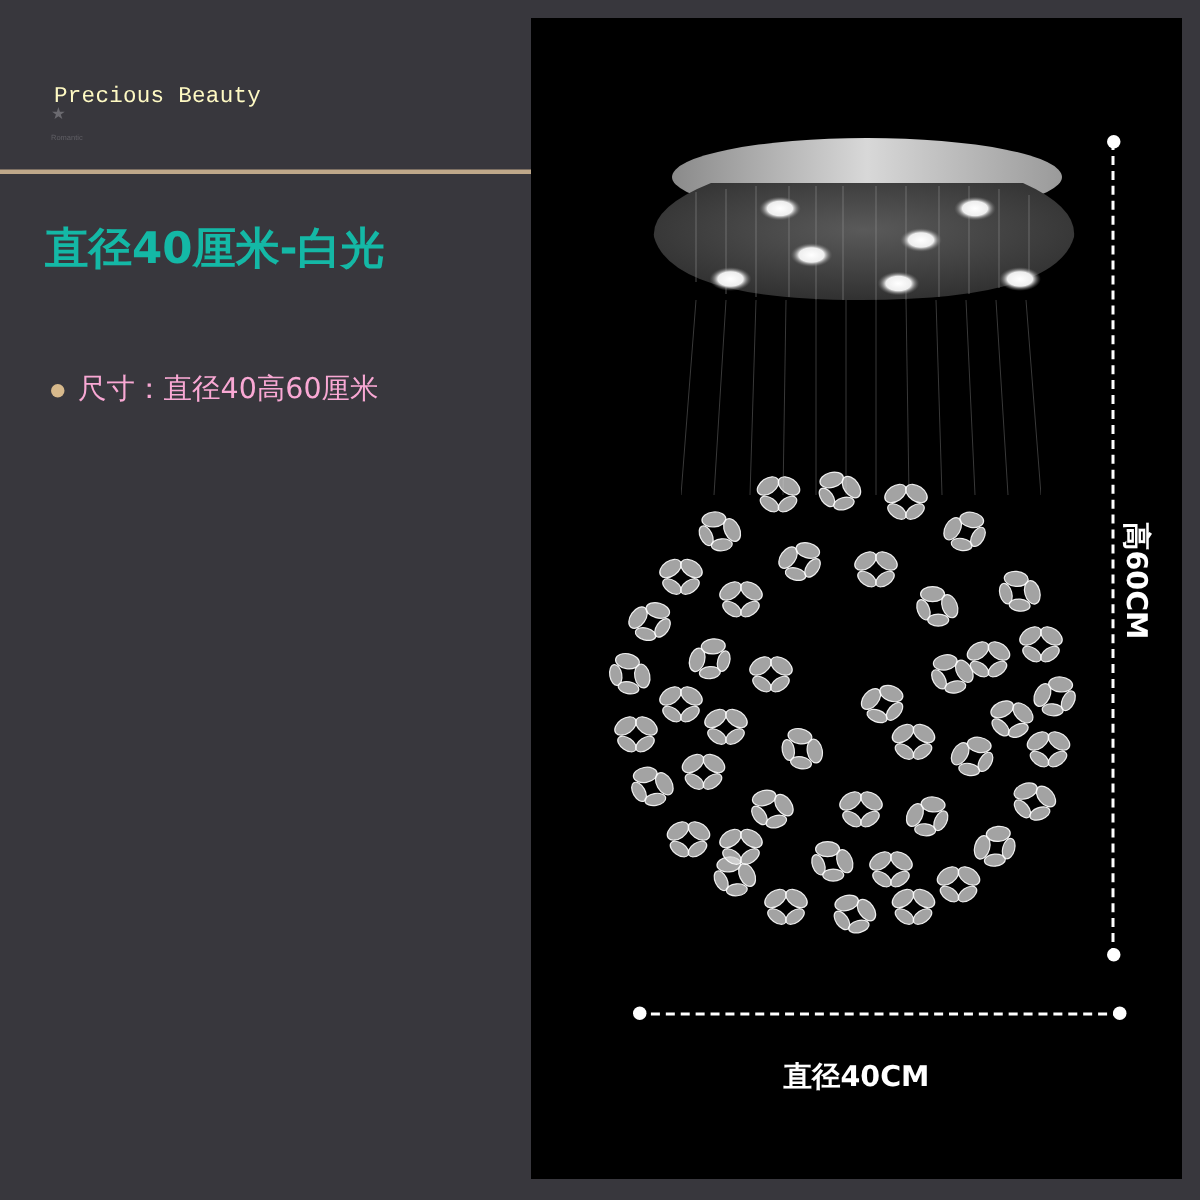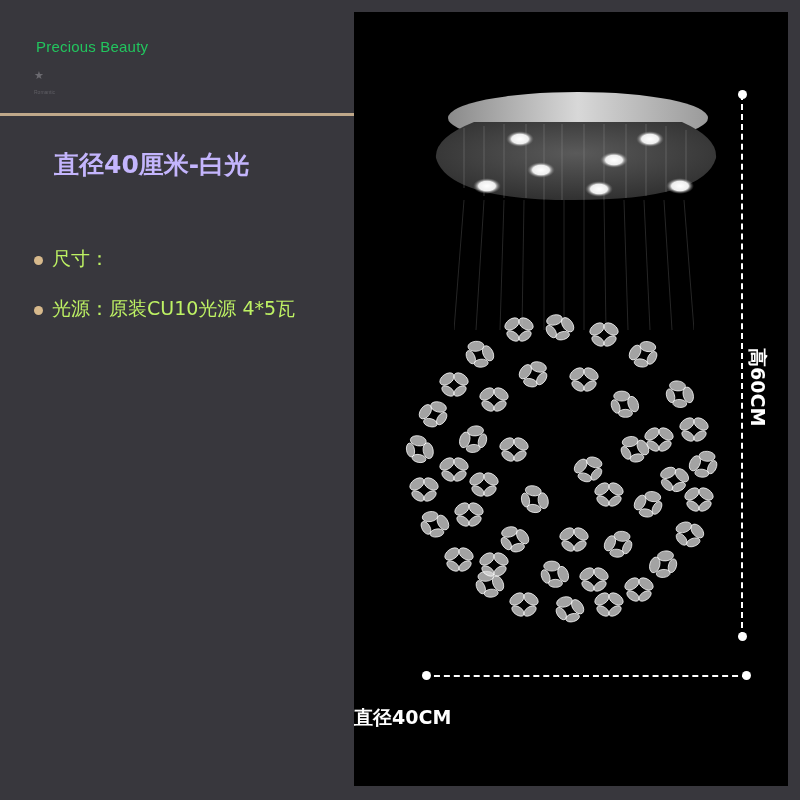--- a/index.html
+++ b/index.html
@@ -1,57 +1,53 @@
 <!DOCTYPE html>
 <html><head>
 <meta charset="utf-8">
 <style>
   html, body { margin:0; padding:0; }
   body { width:800px; height:800px; background:#38373d; position:relative; overflow:hidden; font-family:"DejaVu Sans", sans-serif; }
-  .brand { position:absolute; left:36px; top:38px; color:#22c55e; font-family:Liberation Sans, sans-serif; font-size:15px; letter-spacing:0.2px; }
+  .brand { position:absolute; left:36px; top:56px; color:#fef9c3; font-family:Liberation Mono, monospace; font-size:15px; letter-spacing:0.2px; }
   .brand-star { position:absolute; left:34px; top:70px; color:#6b6a70; font-size:11px; line-height:11px; }
   .brand-sub { position:absolute; left:34px; top:89px; color:#5f5e64; font-size:5px; font-family:"Liberation Sans", sans-serif; }
   .sep { position:absolute; left:0; top:113px; width:354px; height:3px; background:#bfa88a; }
-  .title { position:absolute; left:30px; top:144px; color:#c4b5fd; font-weight:bold; font-size:25px; line-height:42px; letter-spacing:0px;margin-left:24px; }
+  .title { position:absolute; left:30px; top:144px; color:#14b8a6; font-weight:bold; font-size:29px; line-height:42px; letter-spacing:0px; }
   .specs { position:absolute; left:34px; top:234px; margin:0; padding:0; list-style:none; }
-  .spec { position:relative; height:50px; display:flex; align-items:center; color:#bef264; font-size:19px; }
+  .spec { position:relative; height:50px; display:flex; align-items:center; color:#f9a8d4; font-size:19px; }
   .bullet { width:9px; height:9px; border-radius:50%; background:#d7b98c; margin-right:9px; margin-top:2px; flex:none; }
   .spec-label { }
 
   .photo { position:absolute; left:354px; top:12px; width:434px; height:774px; background:#000; overflow:hidden; }
   .canopy { position:absolute; left:80px; top:76px; width:284px; height:112px; }
   .hline { position:absolute; left:70px; top:663px; width:324px; border-top:2px dashed #fff; }
   .dot { position:absolute; width:9px; height:9px; border-radius:50%; background:#fff; }
   .vline { position:absolute; left:387px; top:82px; height:544px; border-left:2px dashed #fff; }
-  .width-label { position:absolute; left:0; width:434px; top:693px; color:#fff; font-size:19px; font-weight:bold; }
+  .width-label { position:absolute; left:0; width:434px; top:693px; text-align:center; color:#fff; font-size:19px; font-weight:bold; }
   .height-label { position:absolute; left:388px; top:388px; width:140px; height:30px; color:#fff; font-size:19px; font-weight:bold; transform-origin:0 0; transform:rotate(90deg) translate(-52px,-28px); white-space:nowrap; text-align:left; }
   .ball { position:absolute; left:40px; top:288px; width:350px; height:340px; }
   .threads { position:absolute; left:100px; top:188px; width:240px; height:130px; }
 </style>
 </head>
 <body>
 
 <div class="brand">Precious Beauty</div>
 <div class="brand-star">★</div>
 <div class="brand-sub">Romantic</div>
 <div class="sep"></div>
 
 <div class="title">
   <div>直径40厘米-白光</div>
 </div>
 
 <ul class="specs">
   <li class="spec">
     <span class="bullet"></span>
     <span class="spec-label">尺寸：</span>
-  </li>
-  <li class="spec">
-    <span class="bullet"></span>
-    <span class="spec-label">光源：</span>
-    <span>原装CU10光源 4*5瓦</span>
+    <span>直径40高60厘米</span>
   </li>
 </ul>
 
 <div class="photo">
   <svg class="canopy" viewBox="0 0 284 112">
     <defs>
       <linearGradient id="rim" x1="0" y1="0" x2="1" y2="0">
         <stop offset="0" stop-color="#8a8a8a"></stop>
         <stop offset="0.5" stop-color="#d8d8d8"></stop>
         <stop offset="1" stop-color="#9a9a9a"></stop>

